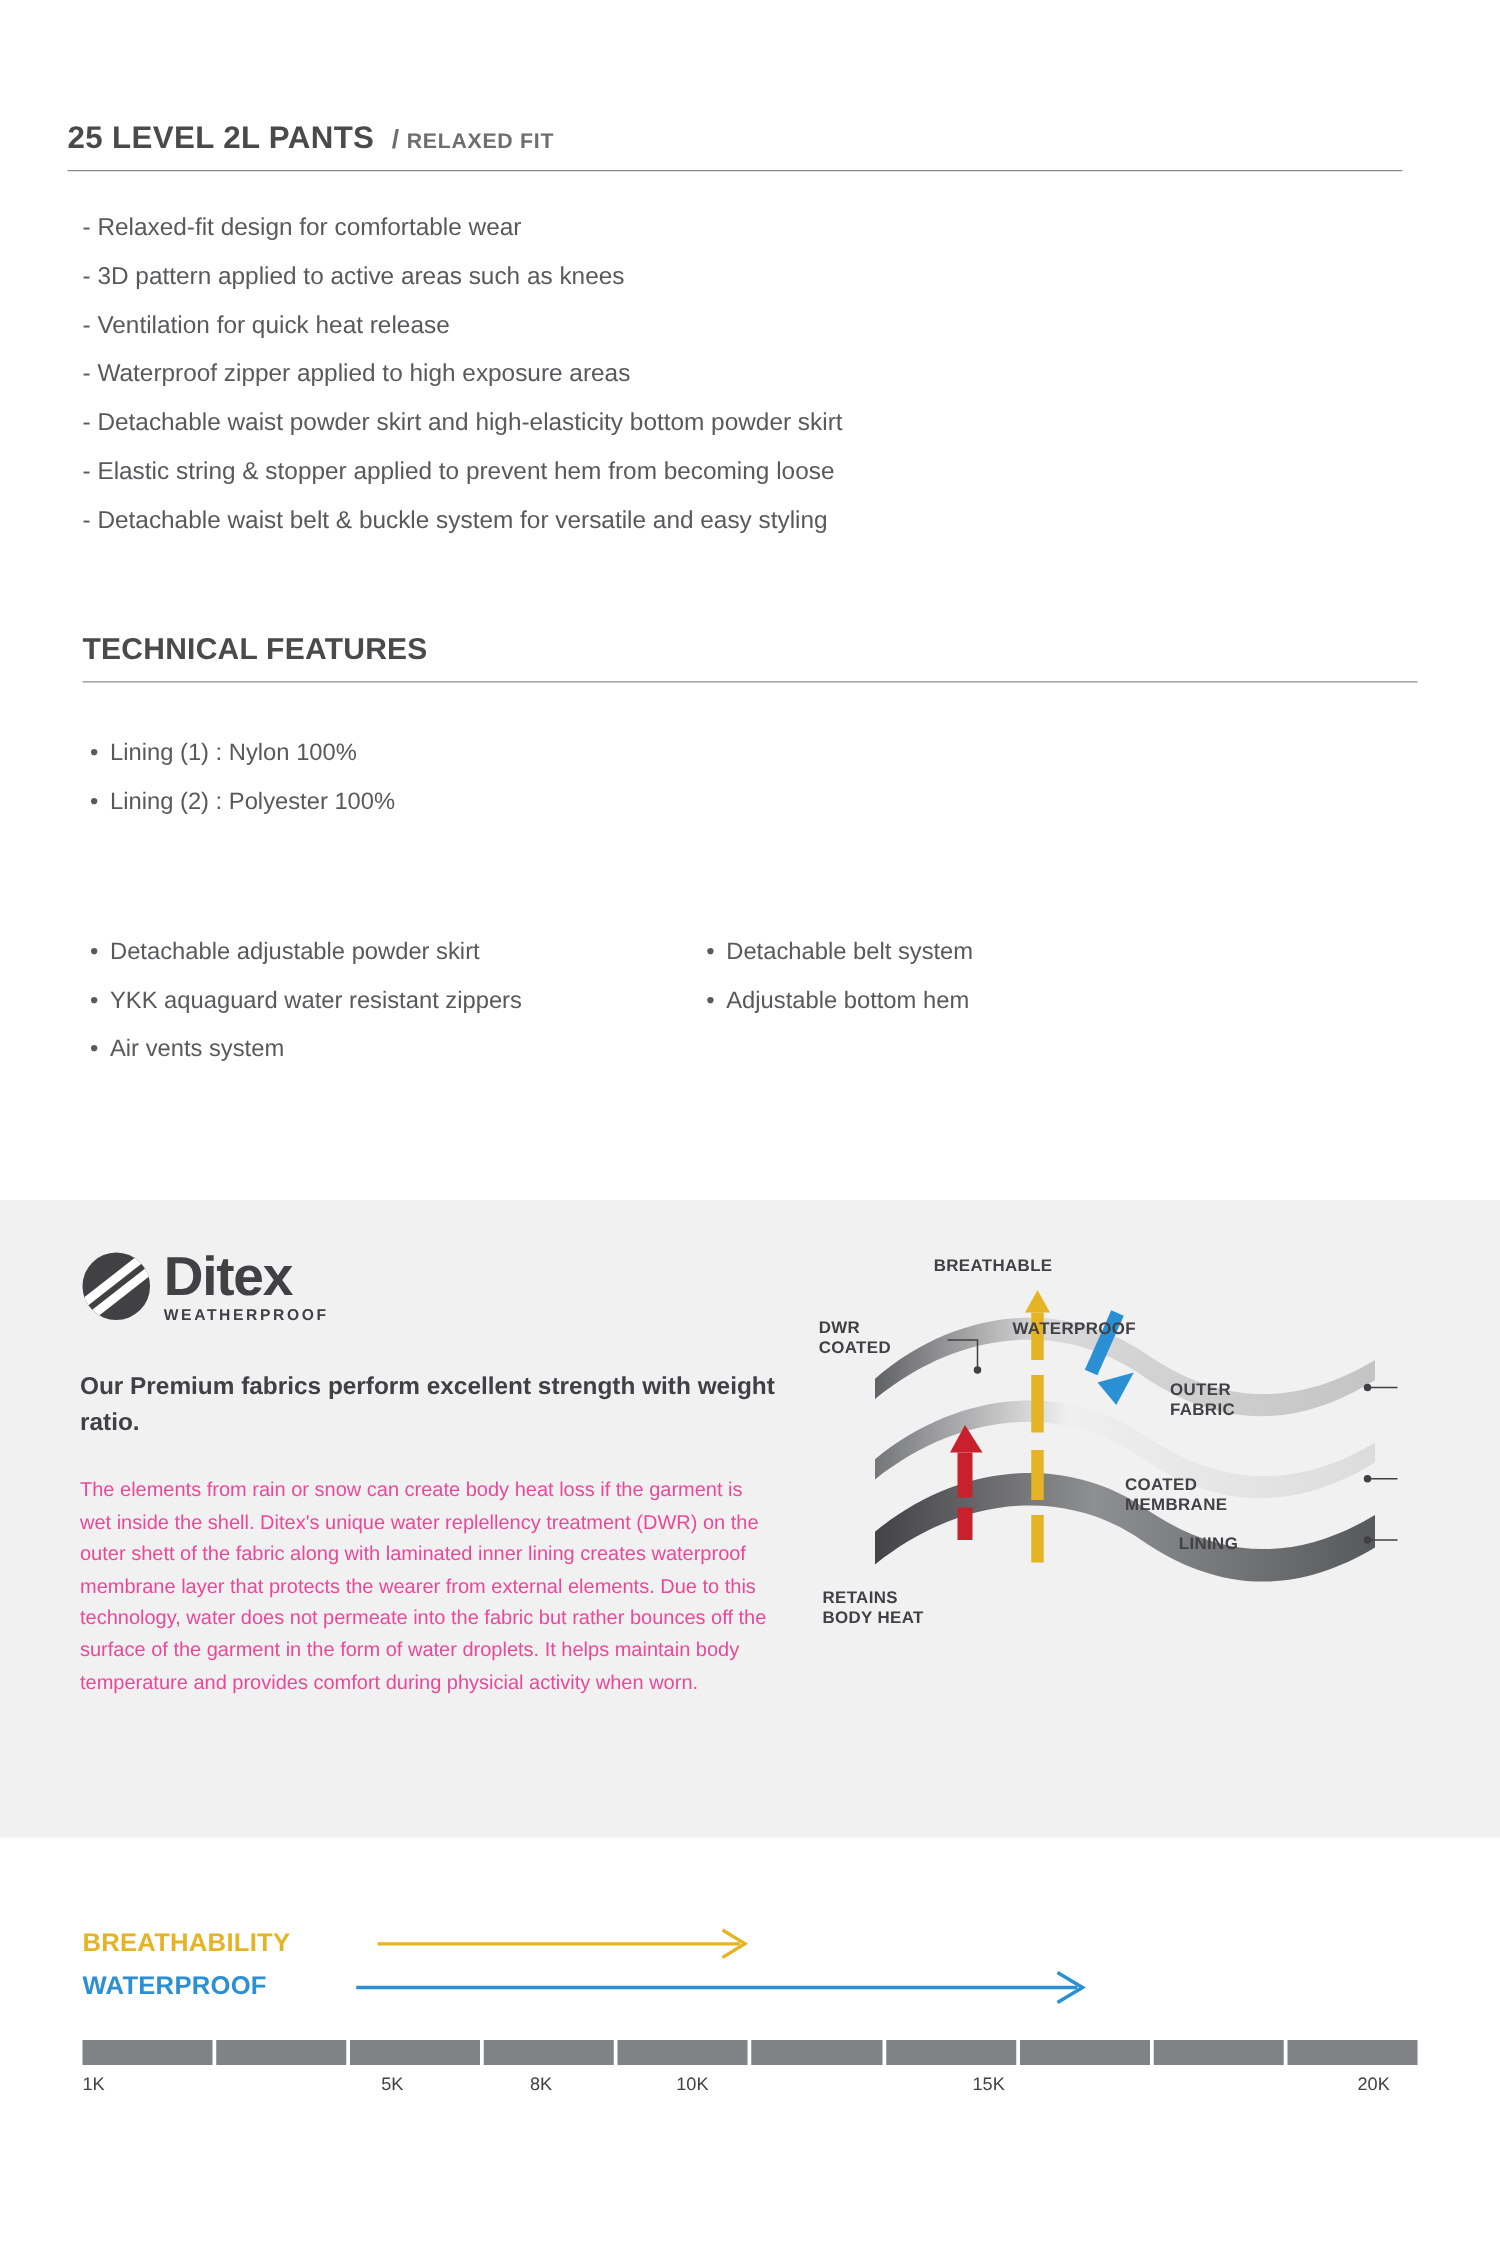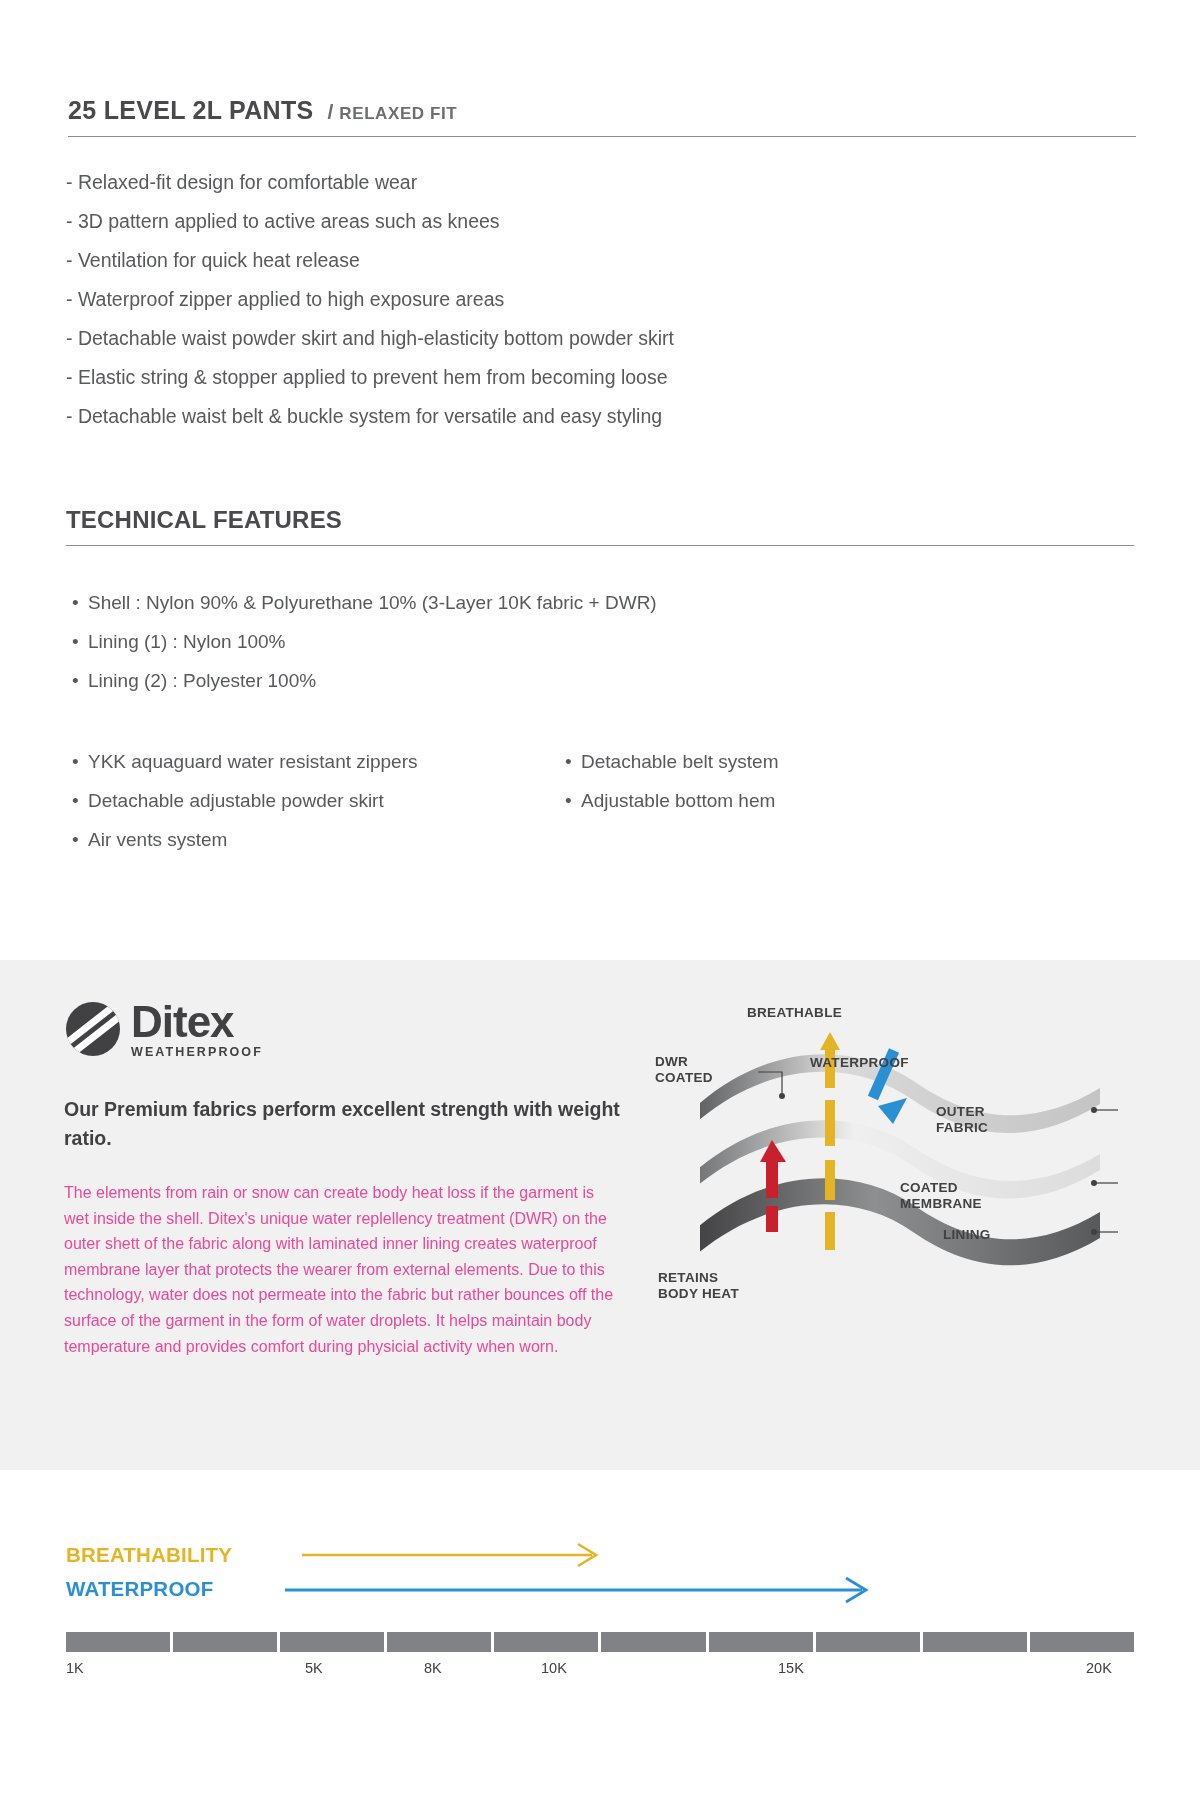--- a/index.html
+++ b/index.html
@@ -18,21 +18,21 @@
 
   
   .page {
     position: relative;
     width: 1200px;
     height: 1800px;
   }
 
   .title-block {
     position: absolute;
-    left: 68px;
+    left: 54px;
     top: 96px;
     width: 1068px;
     text-align: center;
   }
   .title-line {
     display: flex;
     align-items: baseline;
     padding-bottom: 11px;
     border-bottom: 1px solid #8c8c8c;
   }
@@ -295,31 +295,30 @@
       <li>- Detachable waist belt &amp; buckle system for versatile and easy styling</li>
     </ul>
   </div>
 
   <div class="tech-title-block">
     <div class="tech-title">TECHNICAL FEATURES</div>
   </div>
 
   <div class="tech-materials">
     <ul>
-      <li><span class="bullet-dot">•</span><span>Shell : Nylon 90% &amp; Polyurethane 10% (3-Layer 10K fabric + DWR)</span></li>
       <li><span class="bullet-dot">•</span><span>Lining (1) : Nylon 100%</span></li>
       <li><span class="bullet-dot">•</span><span>Lining (2) : Polyester 100%</span></li>
     </ul>
   </div>
 
   <div class="tech-cols">
     <div class="tech-col left">
       <ul>
+        <li><span class="bullet-dot">•</span><span>Detachable adjustable powder skirt</span></li>
         <li><span class="bullet-dot">•</span><span>YKK aquaguard water resistant zippers</span></li>
-        <li><span class="bullet-dot">•</span><span>Detachable adjustable powder skirt</span></li>
         <li><span class="bullet-dot">•</span><span>Air vents system</span></li>
       </ul>
     </div>
     <div class="tech-col right">
       <ul>
         <li><span class="bullet-dot">•</span><span>Detachable belt system</span></li>
         <li><span class="bullet-dot">•</span><span>Adjustable bottom hem</span></li>
       </ul>
     </div>
   </div>

